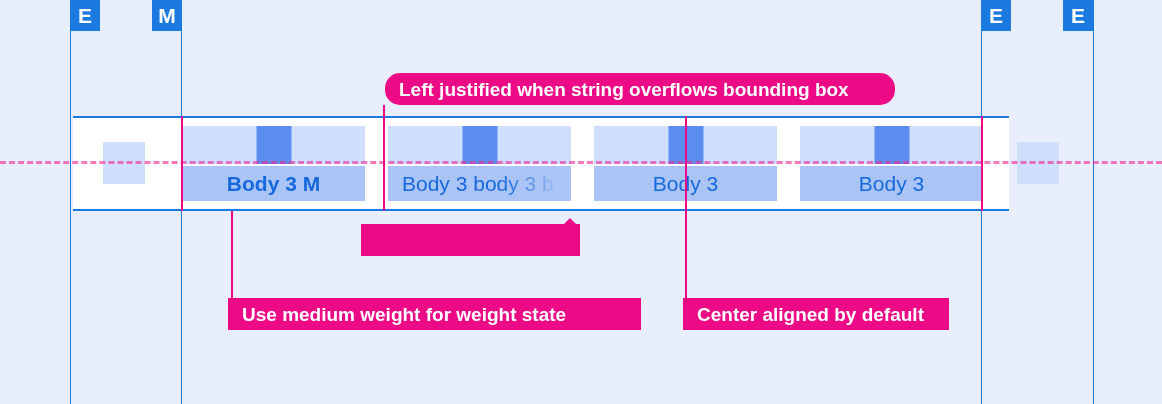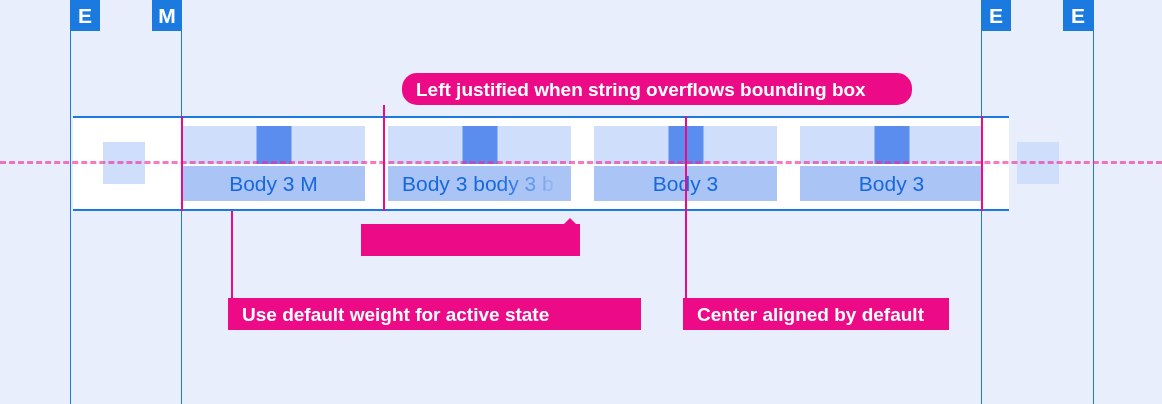--- a/index.html
+++ b/index.html
@@ -55,21 +55,21 @@
     background:#aac4f5;
     display:flex;align-items:center;
     overflow:hidden;
     box-sizing:border-box;
   }
   .tab .label{
     font-size:21px;color:#1668dd;white-space:nowrap;line-height:1;
   }
   .tab.center .textbar{justify-content:center;}
   .tab.center .label{padding:0 6px;}
-  .tab.active .label{font-weight:400;}
+  .tab.active .label{font-weight:700;}
   .tab.overflow .textbar{justify-content:flex-start;}
   .tab.overflow .label{padding-left:14px;}
   .tab.overflow .fade{
     position:absolute;right:0;top:40px;width:72px;height:35px;
     background:linear-gradient(to right, rgba(170,196,245,0) 0%, rgba(170,196,245,1) 88%);
     pointer-events:none;
   }
 
   
   .endsq{position:absolute;width:42px;height:42px;background:#cfdffb;top:142px;}
@@ -157,29 +157,29 @@
   </div>
 
   <div class="centerline"></div>
 
   <div class="pline" style="left:181px;top:116px;height:95px;"></div>
   <div class="pline" style="left:383px;top:105px;height:106px;"></div>
   <div class="pline" style="left:685px;top:116px;height:192px;"></div>
   <div class="pline" style="left:231px;top:211px;height:98px;"></div>
   <div class="pline" style="left:981px;top:116px;height:95px;"></div>
 
-  <div class="callout" style="left:402px;top:73px;width:510px;border-radius:15px;">
+  <div class="callout" style="left:385px;top:73px;width:510px;border-radius:15px;">
     <span>Left justified when string overflows bounding box</span>
   </div>
 
   <div class="callout" style="left:361px;top:224px;width:219px;">
     <span class="notch" style="left:203px;top:-6px;"></span>
   </div>
 
   <div class="callout" style="left:228px;top:298px;width:413px;">
-    <span>Use default weight for active state</span>
+    <span>Use medium weight for weight state</span>
   </div>
 
   <div class="callout" style="left:683px;top:298px;width:266px;">
     <span>Center aligned by default</span>
   </div>
 
 </div>
 
 </body></html>

